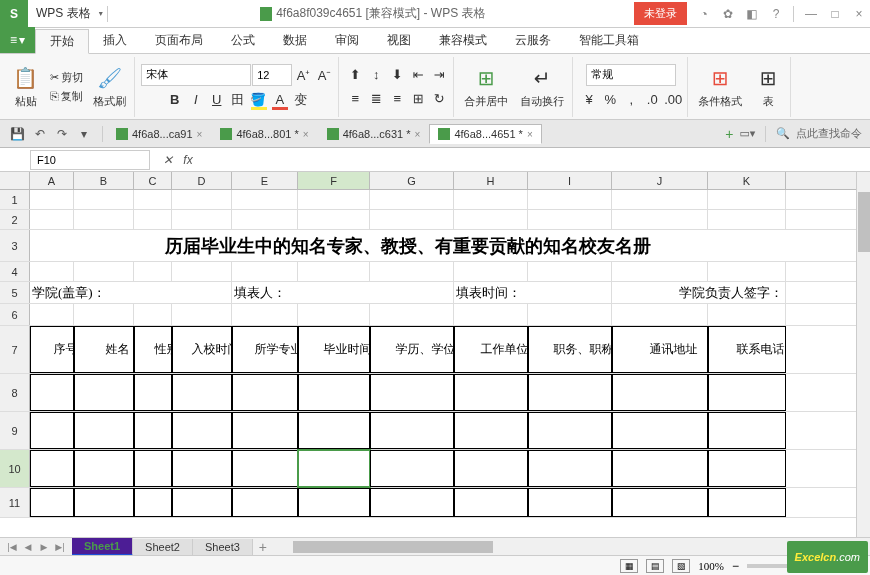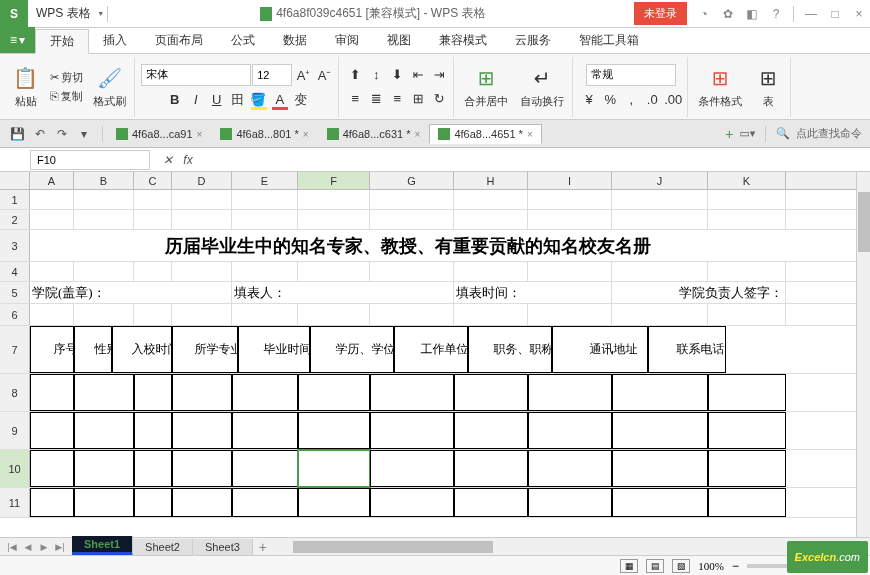--- a/index.html
+++ b/index.html
@@ -69,21 +69,21 @@
   .cell.lbl { font-family: SimSun, serif; font-size: 13px; }
   
   .vscroll { position: absolute; right: 0; top: 172px; bottom: 38px; width: 14px; background: #f0f0f0; border-left: 1px solid #ccc; }
   .vscroll-thumb { position: absolute; top: 20px; width: 12px; left: 1px; height: 60px; background: #c0c0c0; }
   
   
   .sheet-tabs { position: absolute; bottom: 20px; left: 0; right: 0; height: 18px; background: #f0f0f0; display: flex; align-items: center; border-top: 1px solid #ccc; }
   .sheet-nav { display: flex; gap: 0; padding: 0 4px; }
   .sheet-nav-btn { width: 16px; height: 16px; font-size: 9px; color: #888; display: flex; align-items: center; justify-content: center; cursor: pointer; }
   .sheet-tab { padding: 2px 12px; font-size: 11px; color: #333; border-right: 1px solid #ccc; cursor: pointer; background: #e0e0e0; }
-  .sheet-tab.active { background: #0f172a; color: #4a9b4a; font-weight: bold; border-bottom: 5px solid #1d4ed8; }
+  .sheet-tab.active { background: #4c1d95; color: #4a9b4a; font-weight: bold; border-bottom: 2px solid #1d4ed8; }
   .sheet-add { width: 20px; text-align: center; font-size: 14px; color: #888; cursor: pointer; }
   .hscroll { flex: 1; height: 14px; margin-left: 20px; background: #f0f0f0; position: relative; }
   .hscroll-thumb { position: absolute; left: 0; width: 200px; height: 12px; top: 1px; background: #c0c0c0; }
   
   
   .status-bar { position: absolute; bottom: 0; left: 0; right: 0; height: 20px; background: #f7f7f7; border-top: 1px solid #ccc; display: flex; align-items: center; justify-content: flex-end; padding: 0 8px; gap: 8px; }
   .view-btn { width: 18px; height: 14px; border: 1px solid #999; cursor: pointer; font-size: 9px; display: flex; align-items: center; justify-content: center; }
   .zoom-slider { width: 100px; height: 4px; background: #ccc; position: relative; cursor: pointer; }
   .zoom-thumb { position: absolute; left: 48px; top: -4px; width: 6px; height: 12px; background: #888; }
   .watermark { position: absolute; right: 2px; bottom: 2px; background: #4a9b4a; color: #fff; font-size: 11px; padding: 10px 8px; font-style: italic; border-radius: 2px; z-index: 10; }
@@ -345,20 +345,21 @@
         <div class="cell cF"></div>
         <div class="cell cG"></div>
         <div class="cell cH"></div>
         <div class="cell cI"></div>
         <div class="cell cJ"></div>
         <div class="cell cK"></div>
       </div>
     <div class="row" style="height:48px;">
         <div class="row-h">7</div>
       <div class="cell hdr cA">序号</div>
+      <div class="cell hdr cB">姓名</div>
       <div class="cell hdr cC">性别</div>
       <div class="cell hdr cD">入校时间</div>
       <div class="cell hdr cE">所学专业</div>
       <div class="cell hdr cF">毕业时间</div>
       <div class="cell hdr cG">学历、学位</div>
       <div class="cell hdr cH">工作单位</div>
       <div class="cell hdr cI">职务、职称</div>
       <div class="cell hdr cJ">通讯地址</div>
       <div class="cell hdr cK">联系电话</div>
     </div>

